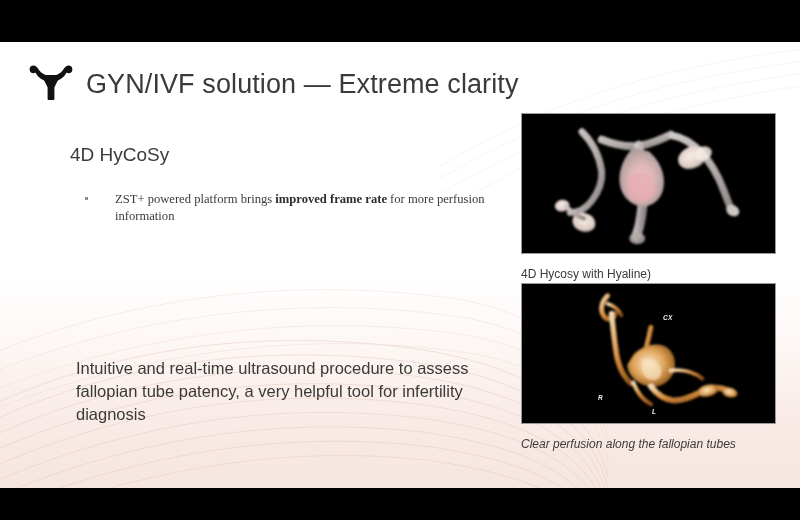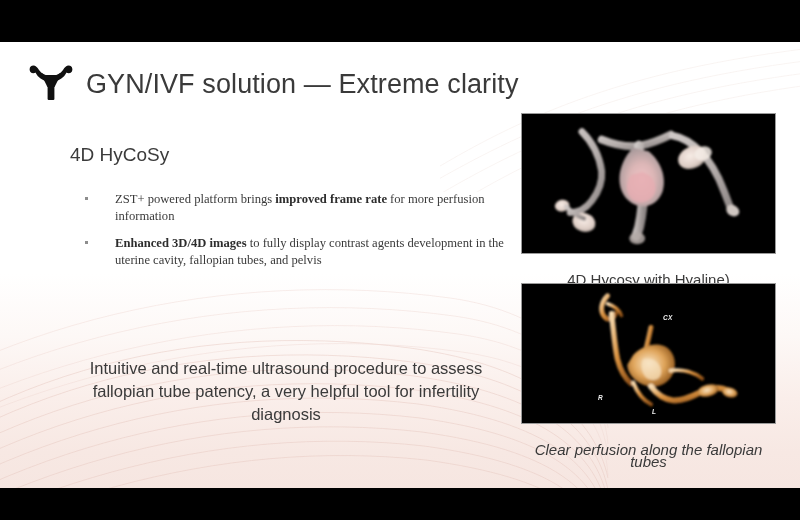--- a/index.html
+++ b/index.html
@@ -33,28 +33,28 @@
 
   #subtitle{position:absolute;left:70px;top:102px;font-size:19px;color:#3b3b3b;font-weight:400;}
 
   
   #bullet-list{position:absolute;left:74px;top:142px;width:445px;margin:7px;padding:0;list-style:none;font-family:Liberation Serif, serif;}
   .bullet-item{position:relative;padding-left:34px;margin-bottom:11px;font-size:12.6px;line-height:16.6px;color:#3a3a3a;}
   .bullet-marker{position:absolute;left:4px;top:5.5px;width:3.4px;height:3.4px;background:#8d8d8d;}
   .bullet-item b{font-weight:bold;color:#2d2d2d;}
 
   
-  #summary{position:absolute;left:76px;top:315px;width:420px;font-size:16.5px;line-height:23px;color:#3a3a3a;text-align:center;}
+  #summary{position:absolute;left:76px;top:315px;width:420px;font-size:16.5px;line-height:23px;color:#3a3a3a;}
 
   
   .figure{position:absolute;left:521px;width:255px;}
   #figure-top{top:71px;}
   #figure-bottom{top:241px;font-style:italic;}
   .figure-img{width:255px;height:141px;background:#000;border:1px solid #9a9a9a;box-sizing:border-box;overflow:hidden;position:relative;}
-  .figure-caption{margin-top:20px;text-align:center;font-size:15px;color:#3a3a3a;line-height:12px;}
+  .figure-caption{margin-top:14px;font-size:12px;color:#3a3a3a;line-height:12px;}
   .figure-img svg{display:block;width:100%;height:100%;}
   .scan-label{position:absolute;font-size:6.5px;font-weight:bold;color:#f2f2f2;font-family:"Liberation Sans",sans-serif;letter-spacing:.3px;}
 </style>
 </head>
 <body>
 
 <div id="slide-frame">
 
   <div class="bar" id="bar-top"></div>
   <div class="bar" id="bar-bottom"></div>
@@ -108,21 +108,20 @@
           <ellipse cx="42.6" cy="7.4" rx="3.2" ry="3.2" fill="#111111"></ellipse>
         </svg>
       </span>
       <span id="page-title">GYN/IVF solution — Extreme clarity</span>
     </div>
 
     <div id="subtitle">4D HyCoSy</div>
 
     <ul id="bullet-list">
         <li class="bullet-item"><span class="bullet-marker"></span><span>ZST+ powered platform brings </span><b>improved frame rate</b><span> for more perfusion information</span></li>
-        <li class="bullet-item"><span class="bullet-marker"></span><b>Enhanced 3D/4D images</b><span> to fully display contrast agents development in the uterine cavity,  fallopian tubes, and pelvis</span></li>
       </ul>
 
     <div id="summary">Intuitive and real-time ultrasound procedure to assess fallopian tube patency, a very helpful tool for infertility diagnosis</div>
 
     <div class="figure" id="figure-top">
       <div class="figure-img">
         <svg viewBox="0 0 255 141" preserveAspectRatio="xMidYMid meet" aria-hidden="true">
           <defs>
             <radialGradient id="gBody" cx="50%" cy="55%" r="62%">
               <stop offset="0%" stop-color="#f0c3c6"></stop>

